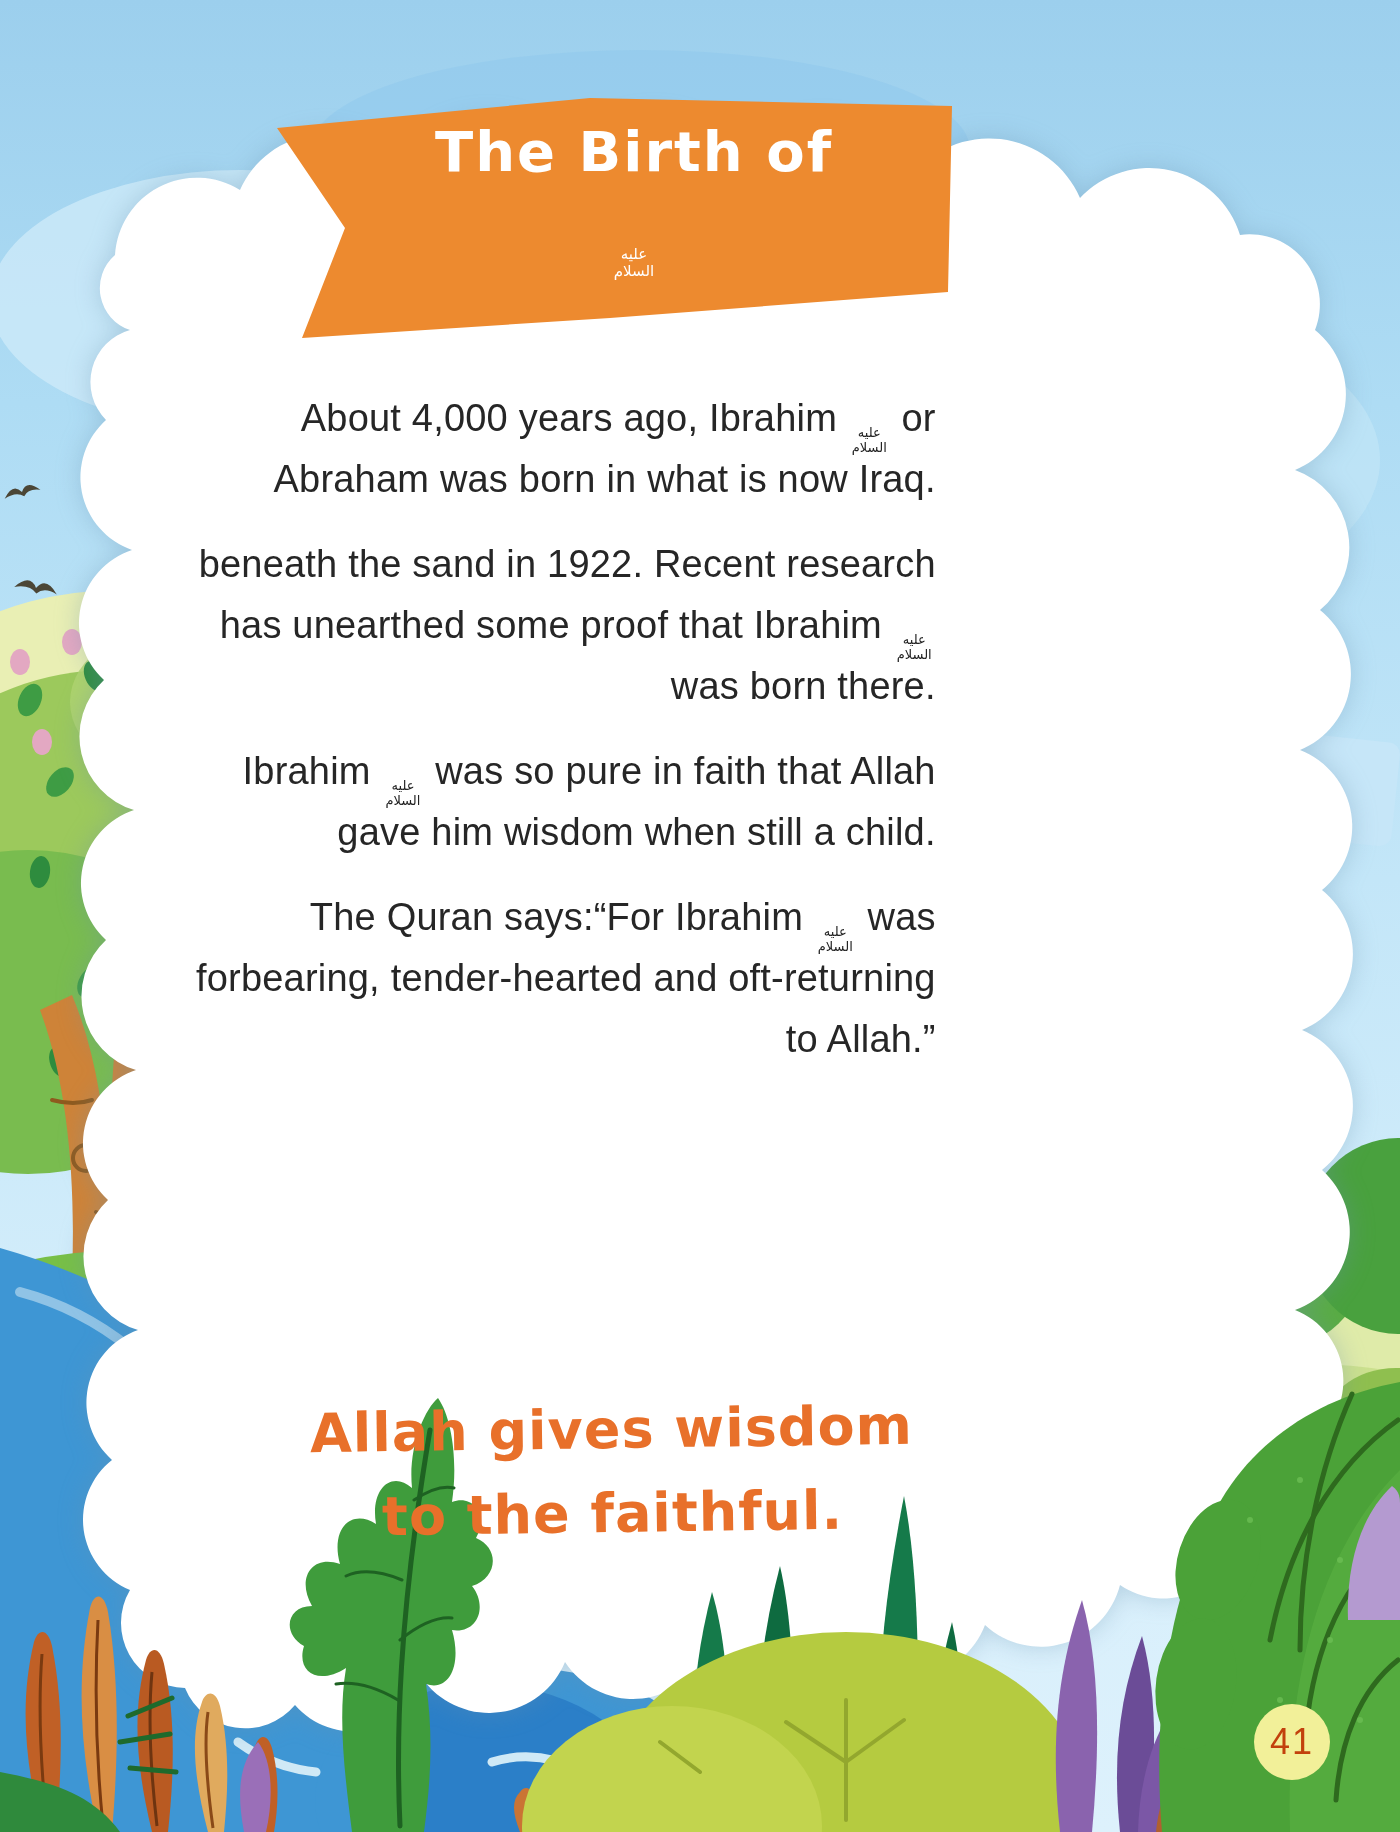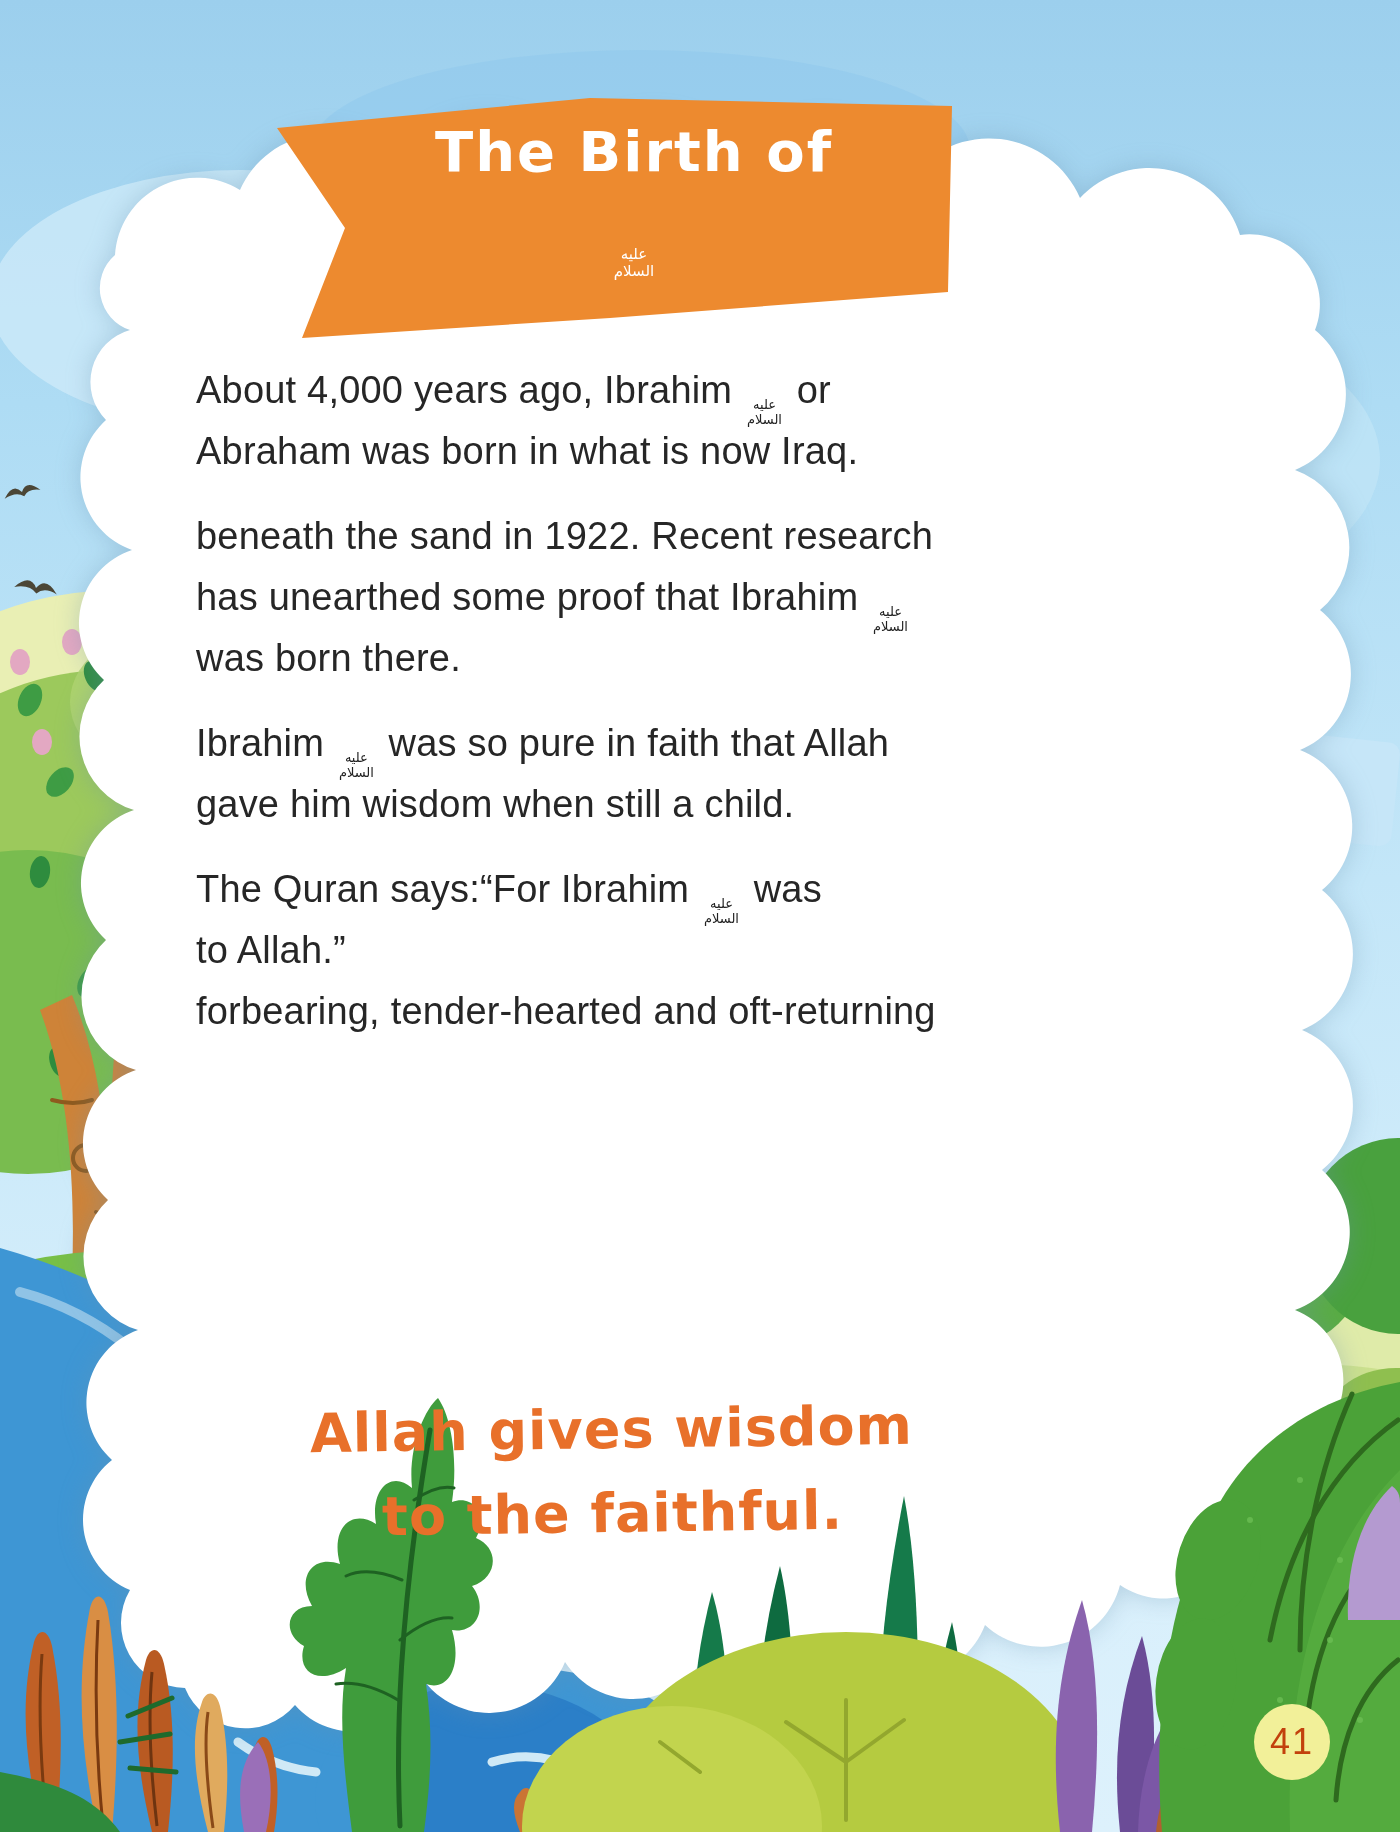--- a/index.html
+++ b/index.html
@@ -20,21 +20,21 @@
   .banner-line2{font-size:61px;line-height:84px;letter-spacing:2px;white-space:nowrap;}
 
   .hon{
     display:inline-flex;flex-direction:column;align-items:center;justify-content:center;
     direction:rtl;font-family:"DejaVu Sans",sans-serif;font-weight:400;
     font-size:13px;line-height:1.15;vertical-align:-6px;margin:0 4px;color:#222;
   }
   .hon span{display:block;}
   .hon.white{color:#fff;font-size:15px;vertical-align:-4px;}
 
-  .body-text{position:absolute;left:196px;top:360px;color:#262626;}
+  .body-text{position:absolute;left:196px;top:388px;color:#262626;text-align:right;}
   .paragraph{margin-bottom:24px;}
   .line{font-size:38px;line-height:61px;height:61px;white-space:nowrap;letter-spacing:.2px;}
 
   .slogan{
     position:absolute;left:612px;top:1388px;transform:translateX(-50%) rotate(-.8deg);
     width:max-content;text-align:center;
     font-family:"DejaVu Sans",sans-serif;font-weight:700;color:#E8702A;
   }
   .slogan-line{font-size:54px;line-height:84px;letter-spacing:1px;white-space:nowrap;}
 
@@ -259,22 +259,22 @@
             <span>عليه</span>
             <span>السلام</span>
           </span><span> was so pure in faith that Allah</span></div>
         <div class="line"><span>gave him wisdom when still a child.</span></div>
       </div>
       <div class="paragraph">
         <div class="line"><span>The Quran says:“For Ibrahim </span><span class="hon">
             <span>عليه</span>
             <span>السلام</span>
           </span><span> was</span></div>
+        <div class="line"><span>forbearing, tender-hearted and oft-returning</span></div>
         <div class="line"><span>to Allah.”</span></div>
-        <div class="line"><span>forbearing, tender-hearted and oft-returning</span></div>
       </div>
     </div>
 
   <div class="slogan" style="color: rgb(232, 112, 42);">
     <div class="slogan-line">Allah gives wisdom</div>
     <div class="slogan-line">to the faithful.</div>
   </div>
 
   <div class="page-number" style="background: rgb(242, 240, 153);">
     <span>41</span>

